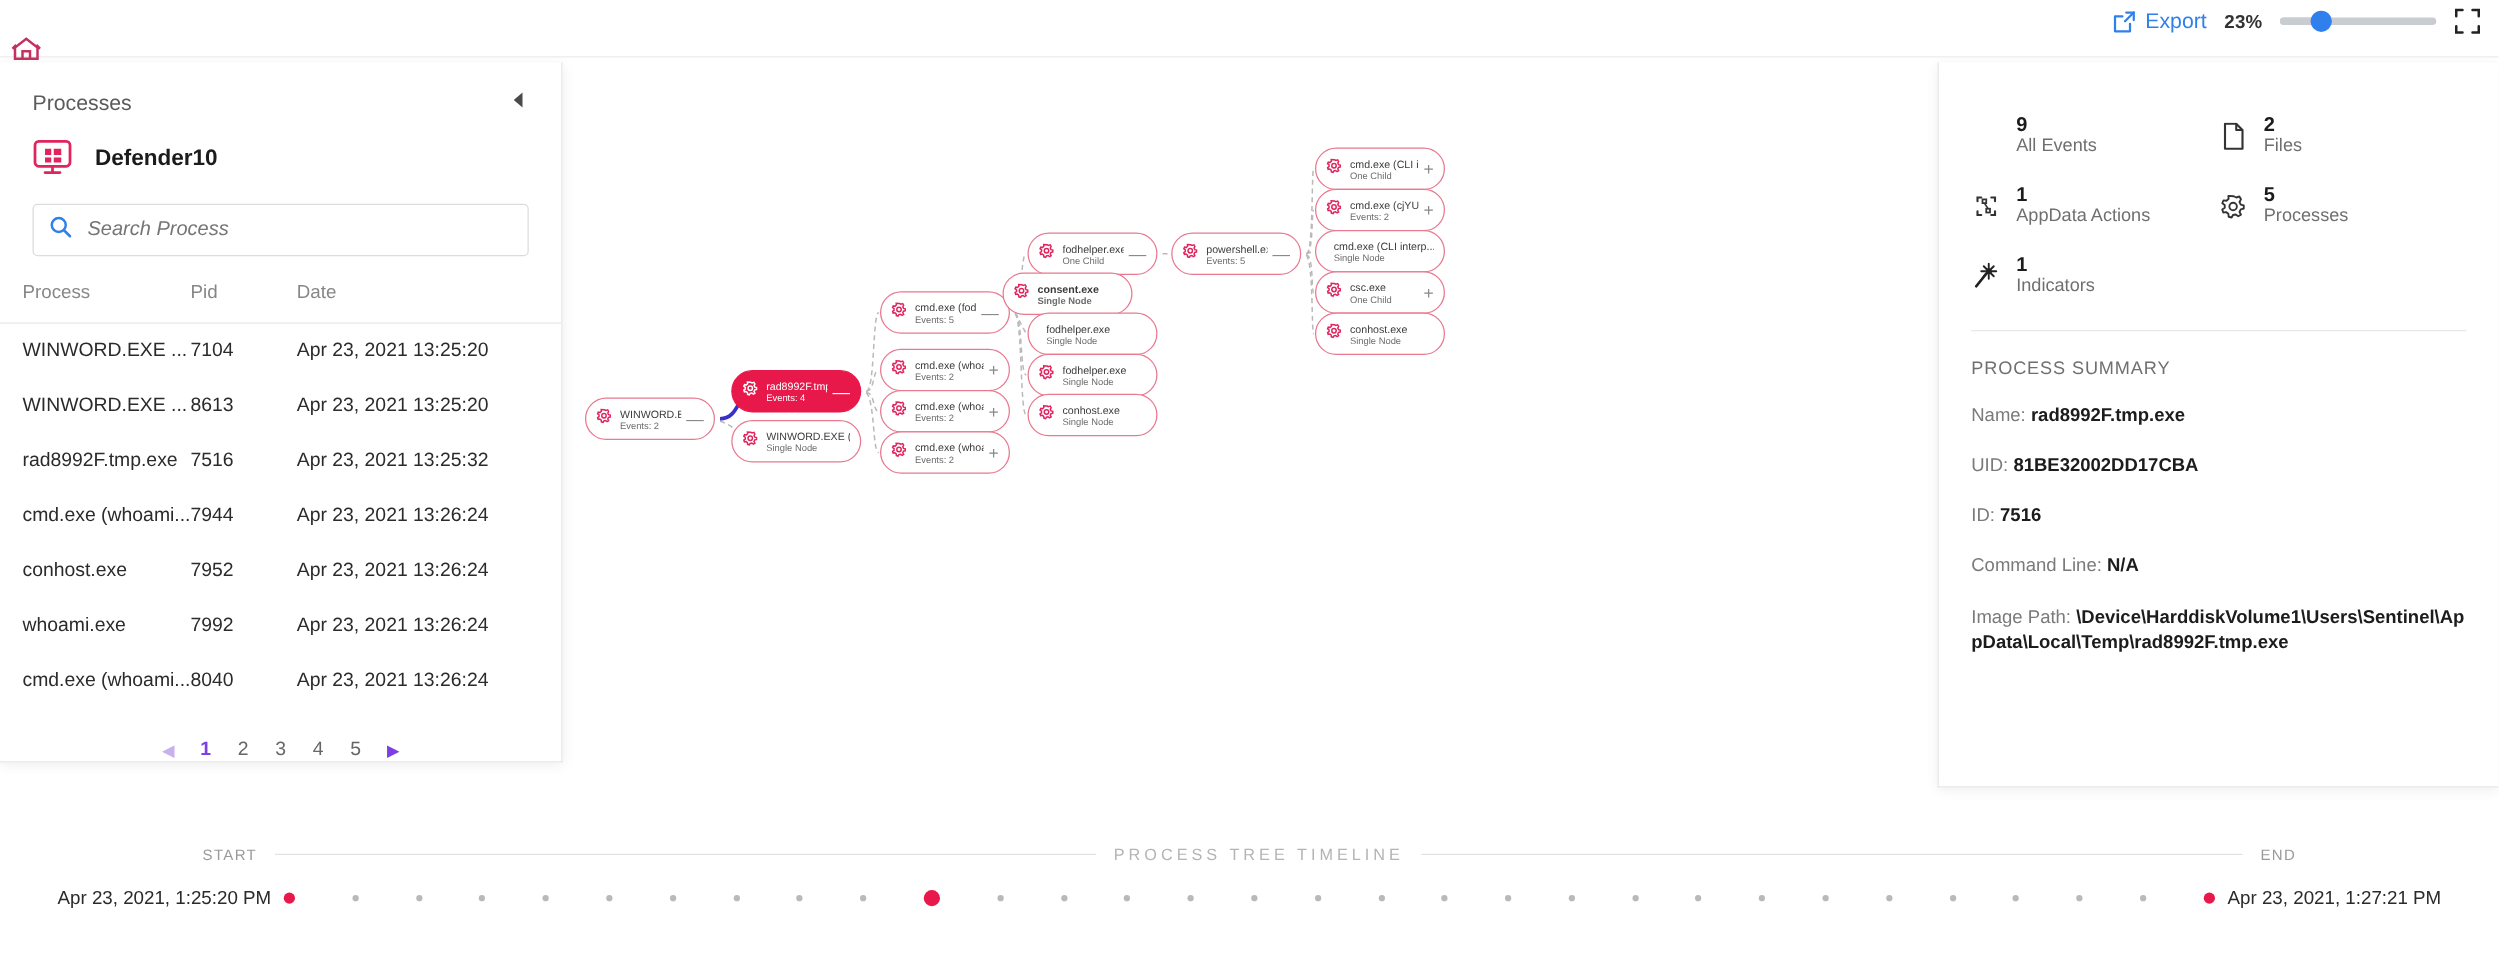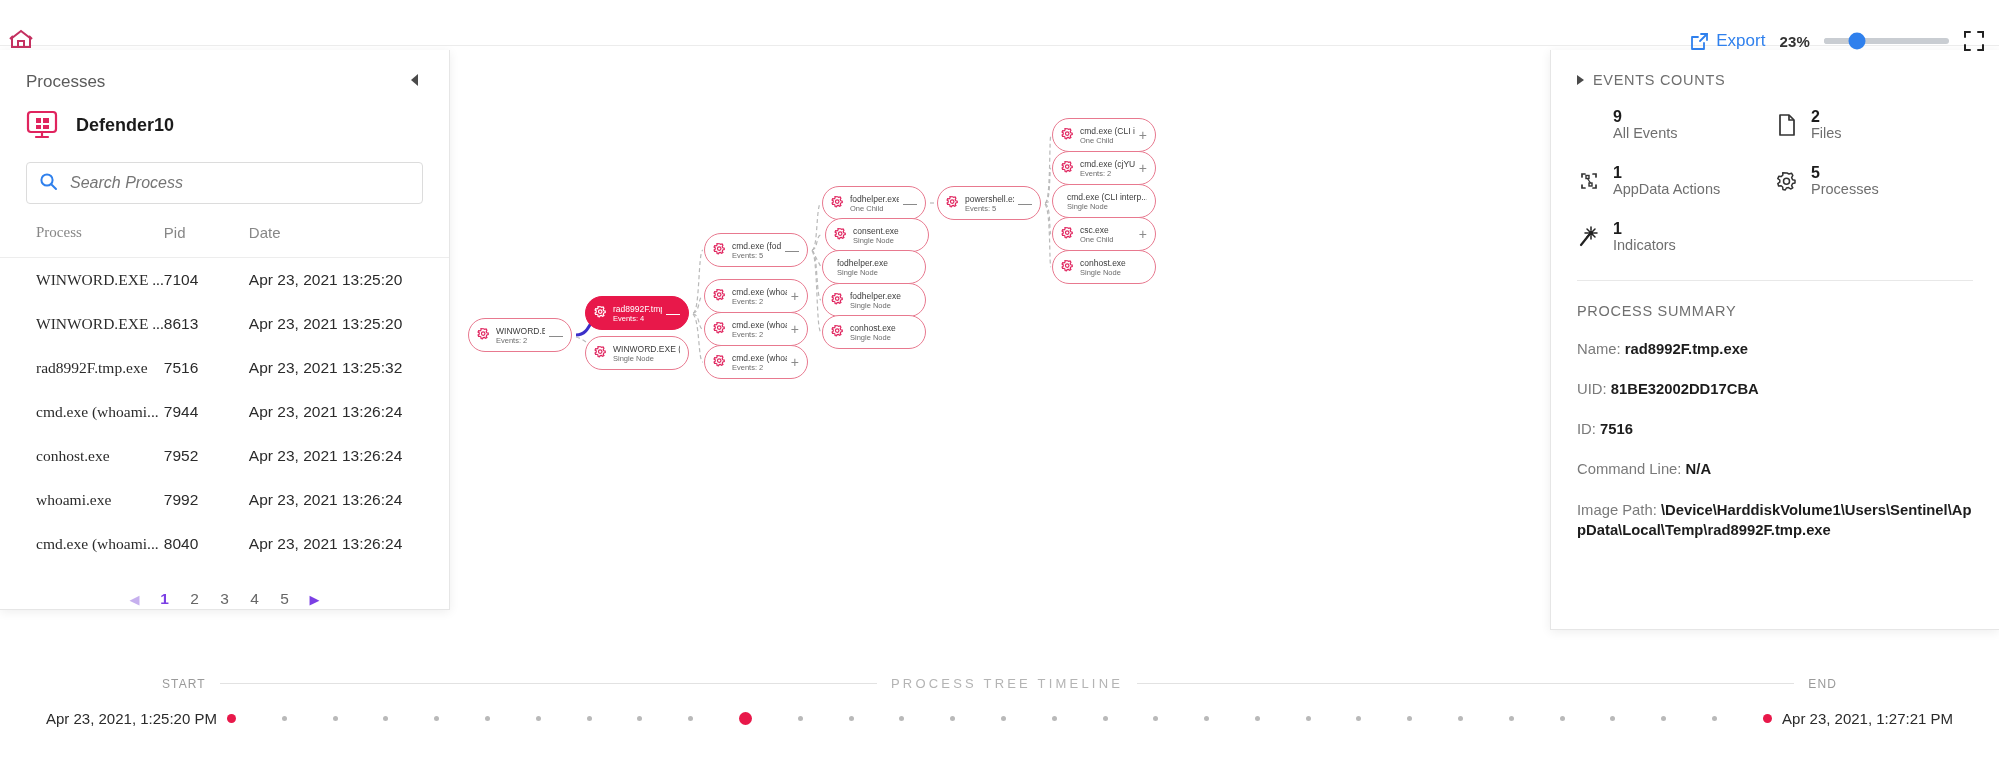--- a/index.html
+++ b/index.html
@@ -12,21 +12,21 @@
   }
   #app { position: relative; width: 1999px; height: 778px; background: #fff; }
 
   
   .topbar {
     position: absolute; top: 0; left: 0; width: 1999px; height: 46px;
     background: #fff; border-bottom: 1px solid #ececec; z-index: 40;
   }
   .home-icon { position: absolute; left: 8px; top: 28px; width: 26px; height: 22px; }
   .topbar-right {
-    position: absolute; right: 14px; top: 30px;
+    position: absolute; right: 14px; top: 6px;
     display: flex; align-items: center; gap: 14px;
   }
   .export-btn {
     display: flex; align-items: center; gap: 7px;
     color: #2f80ed; font-size: 17px; cursor: pointer;
   }
   .export-btn svg { display: block; }
   .zoom-pct { font-size: 15px; color: #333; font-weight: 600; letter-spacing: .2px; }
   .slider { position: relative; width: 125px; height: 20px; display: flex; align-items: center; }
   .slider-track { position: absolute; left: 0; right: 0; height: 6px; background: #c9cdd2; border-radius: 3px; }
@@ -64,21 +64,21 @@
     color: #8a8a8a; font-family: "Liberation Sans", sans-serif; background: transparent;
   }
   .proc-table { width: 100%; margin-top: 20px; border-collapse: collapse; }
   .proc-table th {
     text-align: left; font-size: 15px; font-weight: 400; color: #878787;
     padding: 0 0 16px 0; border-bottom: 1px solid #ededed;
   }
   .proc-table td {
     font-size: 15.5px; color: #2b2b2b; padding: 13px 0 13px 0; white-space: nowrap;
   }
-  .proc-table th:first-child, .proc-table td:first-child { padding-left: 36px; width: 140px; font-family: Liberation Serif, serif; }
+  .proc-table th:first-child, .proc-table td:first-child { padding-left: 18px; width: 140px; }
   .proc-table th:nth-child(2), .proc-table td:nth-child(2) { width: 85px; }
   .pager {
     display: flex; align-items: center; justify-content: center; gap: 0;
     margin-top: 24px;
   }
   .pager span {
     min-width: 30px; text-align: center; font-size: 15.5px; color: #666; cursor: pointer;
   }
   .pager span.active { color: #7b3fe4; font-weight: 700; }
   .pager .arr { color: #7b3fe4; font-size: 13px; }
@@ -388,21 +388,21 @@
         <span class="gear"><svg width="13" height="13" viewBox="0 0 22 22">
             <path d="M11 3 L13 4 L15.5 3.2 L16.8 5.4 L15.6 7.6 L16.6 9.7 L19 10.3 L19 12.9 L16.6 13.5 L15.6 15.6 L16.8 17.8 L14.6 19 L12.6 17.6 L10.4 18 L9.3 20 L6.9 19.4 L6.7 17 L4.9 15.7 L2.6 16 L1.8 13.6 L3.8 12.2 L3.8 10 L1.8 8.6 L2.8 6.3 L5.2 6.6 L6.9 5 L6.7 2.7 Z" fill="none" stroke="#e0245e" stroke-width="2"></path>
             <circle cx="10.5" cy="11.2" r="3" fill="none" stroke="#e0245e" stroke-width="2"></circle>
           </svg></span>
         <span class="txt">
           <span class="t1" style="display: block;">fodhelper.exe</span>
           <span class="t2" style="display: block;">One Child</span>
         </span>
         <span class="pm">—</span>
       </div>
-      <div class="node" style="left: 375px; top: 172px; width: 104px;">
+      <div class="node" style="left: 352px; top: 172px; width: 104px; font-weight: bold;">
         <span class="gear"><svg width="13" height="13" viewBox="0 0 22 22">
             <path d="M11 3 L13 4 L15.5 3.2 L16.8 5.4 L15.6 7.6 L16.6 9.7 L19 10.3 L19 12.9 L16.6 13.5 L15.6 15.6 L16.8 17.8 L14.6 19 L12.6 17.6 L10.4 18 L9.3 20 L6.9 19.4 L6.7 17 L4.9 15.7 L2.6 16 L1.8 13.6 L3.8 12.2 L3.8 10 L1.8 8.6 L2.8 6.3 L5.2 6.6 L6.9 5 L6.7 2.7 Z" fill="none" stroke="#e0245e" stroke-width="2"></path>
             <circle cx="10.5" cy="11.2" r="3" fill="none" stroke="#e0245e" stroke-width="2"></circle>
           </svg></span>
         <span class="txt">
           <span class="t1" style="display: block;">consent.exe</span>
           <span class="t2" style="display: block;">Single Node</span>
         </span>
       </div>
       <div class="node" style="left: 372px; top: 204px; width: 104px;">
@@ -489,24 +489,20 @@
             <circle cx="10.5" cy="11.2" r="3" fill="none" stroke="#e0245e" stroke-width="2"></circle>
           </svg></span>
         <span class="txt">
           <span class="t1" style="display: block;">conhost.exe</span>
           <span class="t2" style="display: block;">Single Node</span>
         </span>
       </div>
     </div>
 
   <div class="details">
-    <div class="sec-title">
-      <span class="tri"></span>
-      <span>EVENTS COUNTS</span>
-    </div>
 
     <div class="counts">
       <div class="count-item">
         <div class="count-ico"></div>
         <div>
           <div class="count-num">9</div>
           <div class="count-lbl">All Events</div>
         </div>
       </div>
       <div class="count-item">

